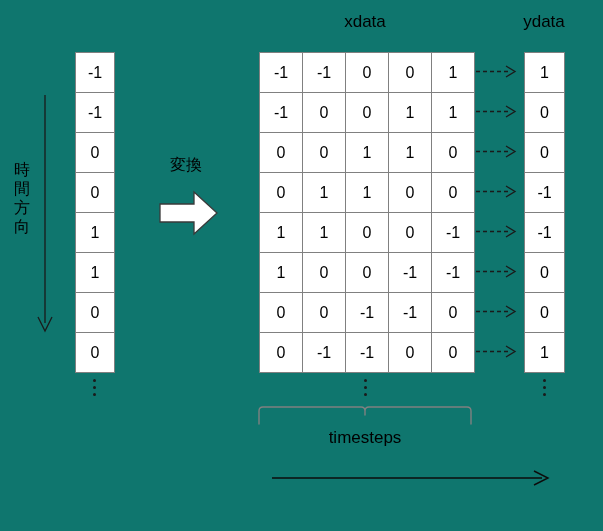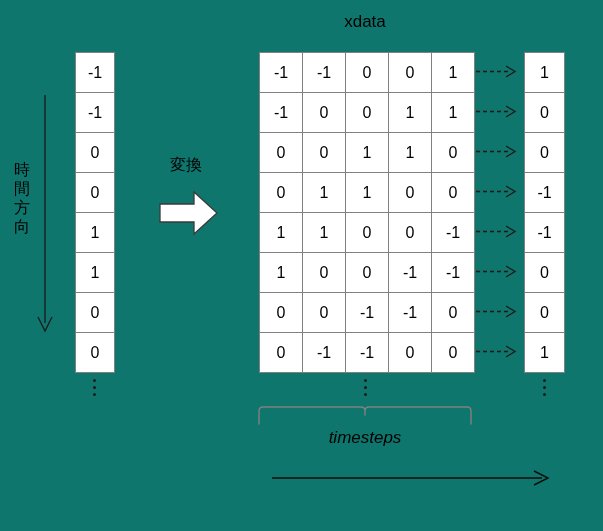--- a/index.html
+++ b/index.html
@@ -76,38 +76,38 @@
     width: 20px;
   }
   .vtext span { display: block; }
 
   
   .plain-label {
     font-size: 17px;
     color: #000;
     white-space: nowrap;
     text-align: center;
-    font-style: italic;
   }
   .jp-label {
     font-size: 16px;
     color: #000;
     white-space: nowrap;
     text-align: center;
   }
 
   svg { display: block; overflow: visible; }
 </style>
 </head>
 <body>
 
 <div id="canvas">
 
   <div class="abs col-header" style="left:315px; top:12px; width:100px;">xdata</div>
 
+  <div class="abs col-header" style="left:494px; top:12px; width:100px;">ydata</div>
 
   <div class="abs vtext" style="left:12px; top:160px;">
     <span>時</span>
     <span>間</span>
     <span>方</span>
     <span>向</span>
   </div>
 
   <div class="abs" style="left:32px; top:95px;">
     <svg width="26" height="240" viewBox="0 0 26 240">

